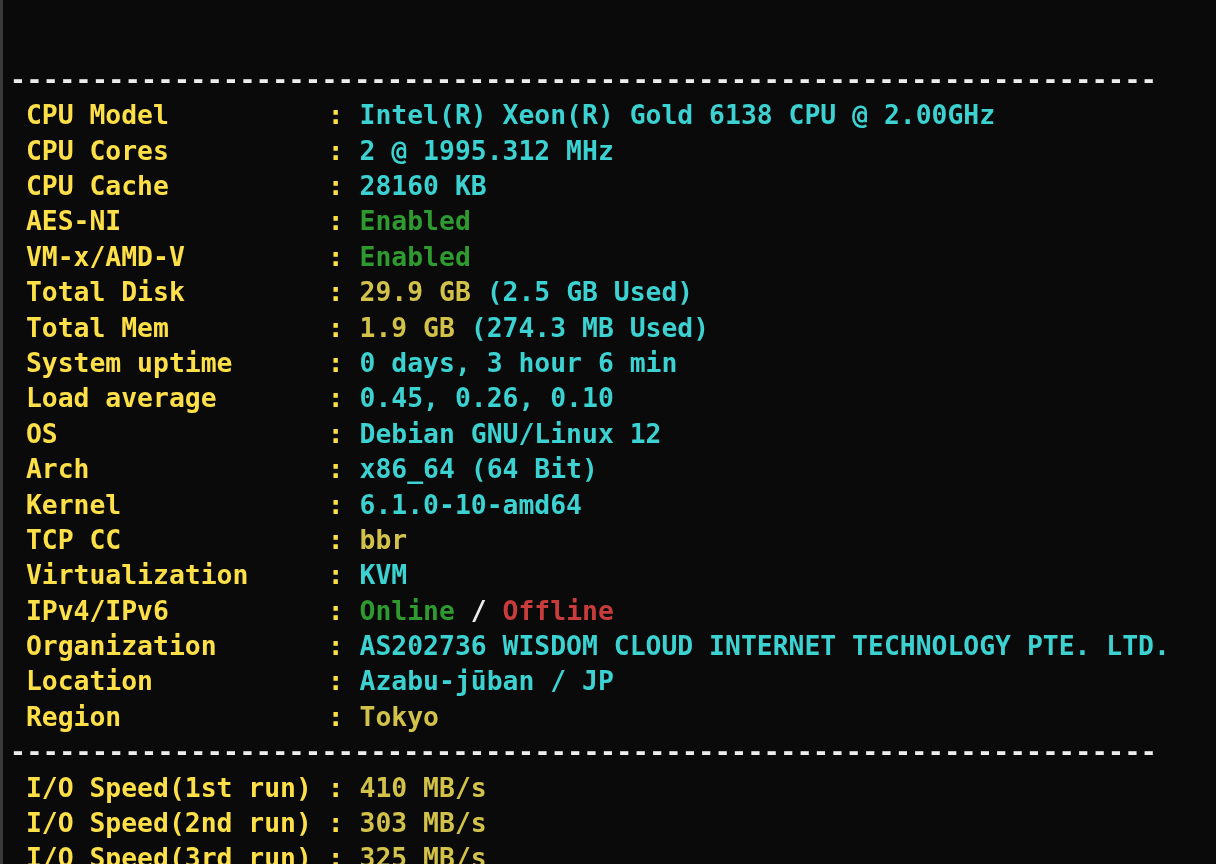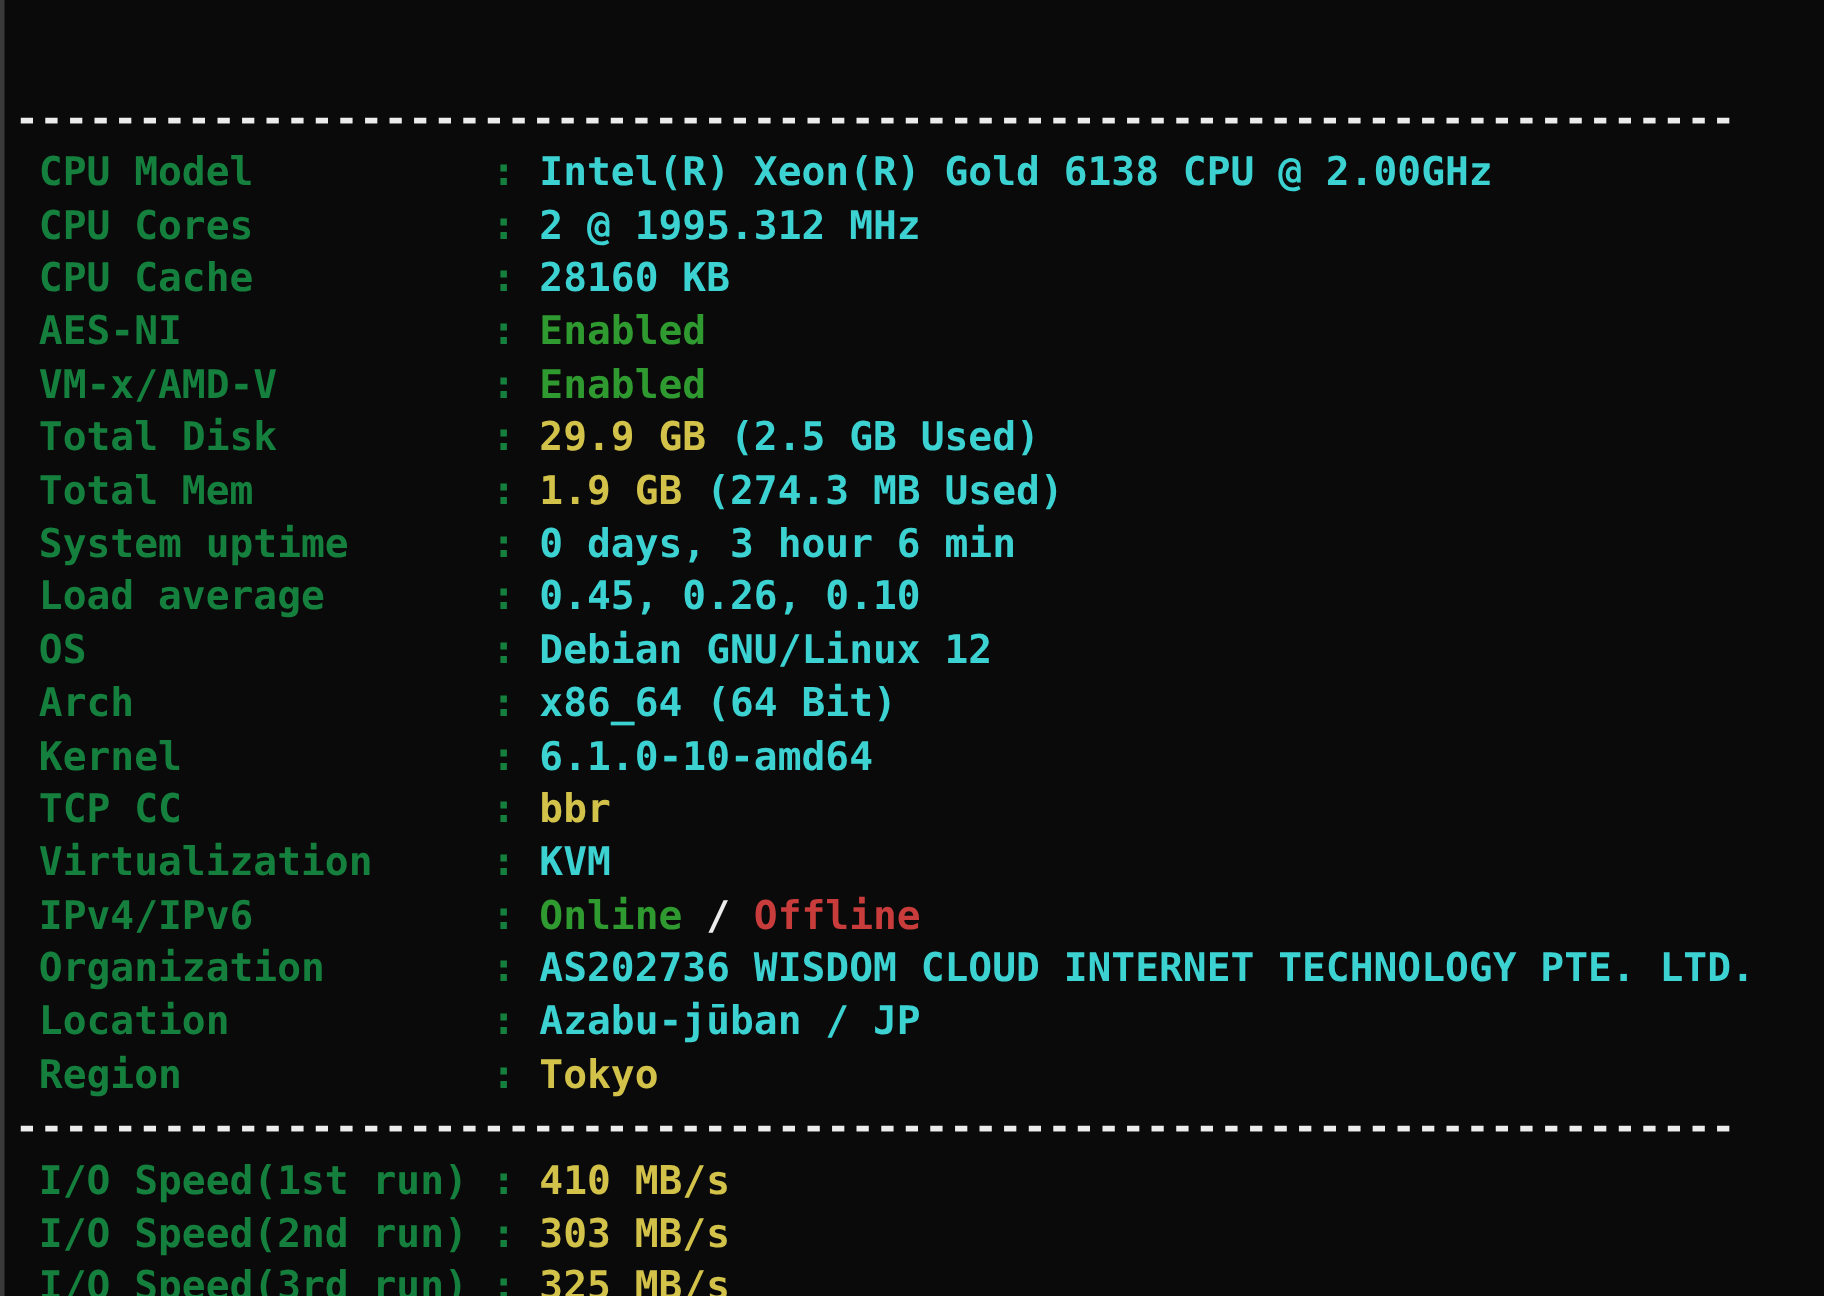--- a/index.html
+++ b/index.html
@@ -23,21 +23,21 @@
     padding-left: 7px;
   }
   .lines {
     margin-top: -9px;
   }
   .line {
     height: 35.4px;
     color: #ececec;
   }
   .line .label {
-    color: #15803d;
+    color: #fde047;
   }
   .line.separator {
     color: #ececec;
     letter-spacing: 0.5px;
   }
 </style>
 </head>
 <body>
 
 <div class="terminal">

